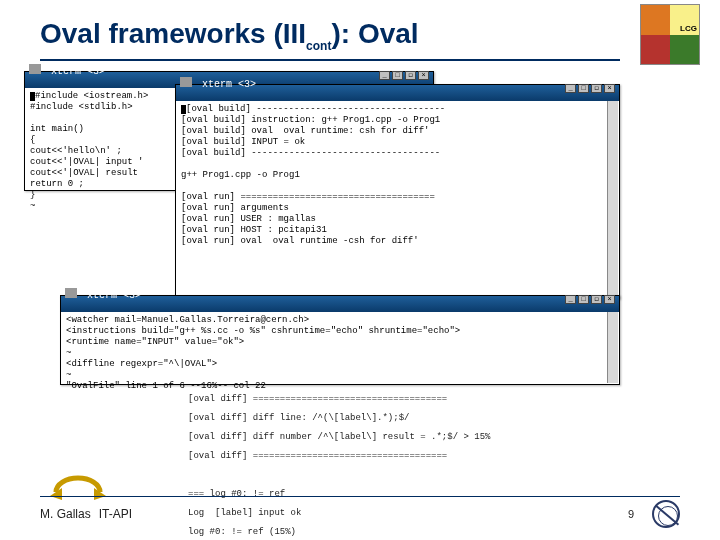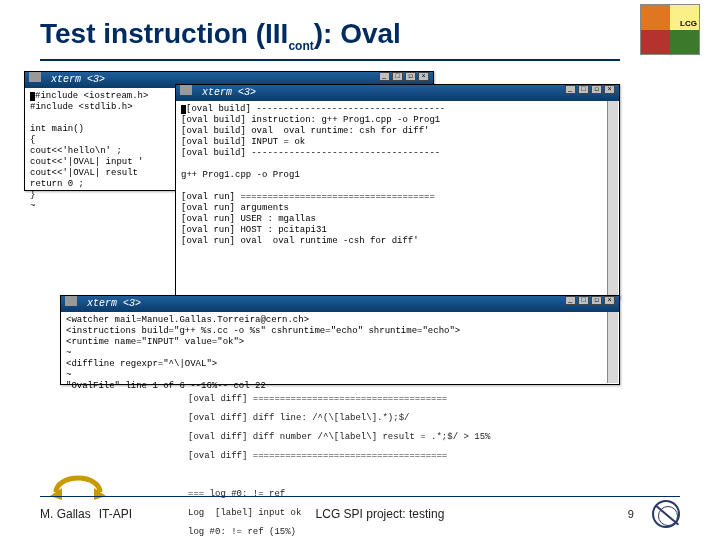--- a/index.html
+++ b/index.html
@@ -30,21 +30,21 @@
     vertical-align: sub;
     font-weight: 700;
     color: #002b60;
   }
 
   .lcg-logo {
     position: absolute;
     top: 4px;
     right: 20px;
     width: 60px;
-    height: 51px;
+    height: 61px;
     display: grid;
     grid-template-columns: 1fr 1fr;
     grid-template-rows: 1fr 1fr;
     gap: 0;
     border: 1px solid #888;
     text-align: center;
   }
   .lcg-logo .q { width:100%; height:100%; }
   .lcg-logo .q1 { background:#d72; }
   .lcg-logo .q2 { background:#f9f08a; position:relative; }
@@ -61,26 +61,25 @@
     border: 1px solid #000;
     box-shadow: 1px 1px 2px rgba(0,0,0,0.3);
     font-family: "Courier New", monospace;
     font-size: 9px;
   }
   .xterm-titlebar {
     background: linear-gradient(#1f5f9a, #0a3a6a);
     color: #fff;
     height: 16px;
     line-height: 16px;
-    padding: 0 4px;
+    padding: 8px 4px;
     font-size: 10px;
     display: flex;
-    align-items: flex-start;
+    align-items: flex-end;
     justify-content: space-between;
-    font-style: italic;
   }
   .xterm-titlebar .win-btns {
     display: flex;
     gap: 2px;
   }
   .xterm-titlebar .wb {
     width: 11px;
     height: 9px;
     background: #c0c0c0;
     border: 1px solid #444;
@@ -188,21 +187,21 @@
     width:11px;
     background:#d8d8d8;
     border-left:1px solid #888;
   }
 </style>
 </head>
 <body>
 
 <div class="slide-header">
   <h1 class="slide-title">
-    <span>Test instruction (III</span><span class="cont">cont</span><span>): Oval</span>
+    <span>Oval frameworks (III</span><span class="cont">cont</span><span>): Oval</span>
   </h1>
 </div>
 
 <div class="lcg-logo">
   <div class="q q1"></div>
   <div class="q q2">
     <span class="lcg-text">LCG</span>
   </div>
   <div class="q q3"></div>
   <div class="q q4"></div>
@@ -304,20 +303,17 @@
     <polygon points="2,22 14,14 14,26" fill="#c79a00"></polygon>
     <polygon points="58,22 46,14 46,26" fill="#c79a00"></polygon>
   </svg>
 </div>
 
 <div class="footer">
   <div class="left">
     <span>M. Gallas</span>
     <span>IT-API</span>
   </div>
-  <div class="center">
-    <span>LCG SPI project: testing</span>
-  </div>
   <div class="right">
     <span class="pagenum">9</span>
     <span class="cern-logo"></span>
   </div>
 </div>
 
 </body></html>

